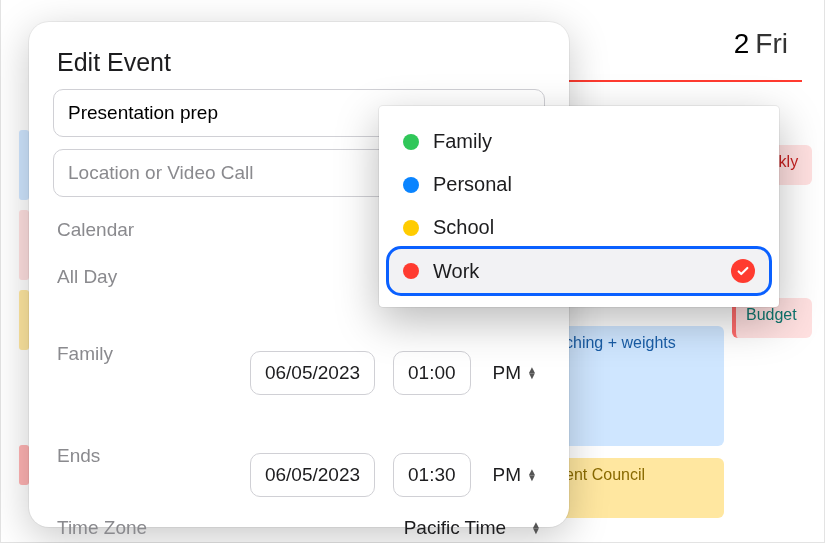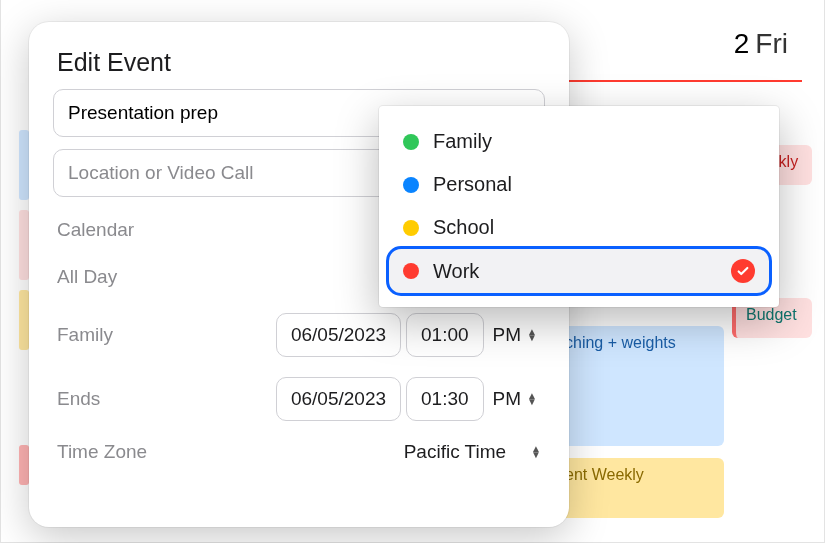--- a/index.html
+++ b/index.html
@@ -22,21 +22,21 @@
   .left-strip .chip { position:absolute; left:0; width:10px; border-radius:3px; }
 
   
   .popover { position:absolute; left:28px; top:22px; width:540px; height:505px; background:var(--panel);
              border-radius:20px; box-shadow:0 10px 40px rgba(0,0,0,.22), 0 0 0 1px rgba(0,0,0,.05); padding:20px 24px 0 24px; }
   .title { font-size:25px; font-weight:400; margin:6px 0 12px 4px; }
   .field { width:100%; border:1px solid var(--border); border-radius:10px; padding:12px 14px; font-size:19px; margin-bottom:12px; background:#fff; }
   .field.placeholder { color:var(--muted); }
   .row { display:flex; align-items:center; justify-content:space-between; font-size:19px; color:var(--muted); padding:10px 4px; }
   .row .label { flex:0 0 auto; }
-  .row .controls { display:flex; align-items:center; gap:5px; }
+  .row .controls { display:flex; align-items:center; gap:18px;margin-top:38px; }
   .pill { border:1px solid var(--border); border-radius:10px; padding:10px 14px; font-size:19px; color:var(--txt); background:#fff; }
   .ampm { display:flex; align-items:center; gap:4px; color:var(--txt); font-size:19px; padding:0 4px; }
   .stepper { display:inline-flex; flex-direction:column; line-height:6px; font-size:10px; color:#555; margin-left:2px;}
   .toggle { position:relative; width:54px; height:32px; border-radius:16px; background:#e5e5ea; }
   .toggle .knob { position:absolute; top:2px; left:2px; width:28px; height:28px; border-radius:50%; background:#fff; box-shadow:0 1px 3px rgba(0,0,0,.3); }
   .tz { display:flex; align-items:center; gap:23px; color:var(--txt); font-size:19px; }
 
   
   .dropdown { position:absolute; left:378px; top:106px; width:400px; background:#fff; border-radius:4px;
               box-shadow:0 14px 44px rgba(0,0,0,.28), 0 0 0 1px rgba(0,0,0,.06); padding:14px 10px; z-index:5; }
@@ -52,21 +52,21 @@
 
 <div class="frame">
 
   <div class="day-header">
     <span class="num">2</span><span>Fri</span>
   </div>
   <div class="red-line"></div>
   <div class="ev weekly">Weekly</div>
   <div class="ev budget">Budget</div>
   <div class="ev stretch">ching + weights</div>
-  <div class="ev council">ent Weekly</div>
+  <div class="ev council">ent Council</div>
   <div class="left-strip">
     <div class="chip" style="top:0;height:70px;background:#cfe6ff;"></div>
     <div class="chip" style="top:80px;height:70px;background:#ffe0e0;"></div>
     <div class="chip" style="top:160px;height:60px;background:#ffe7a0;"></div>
     <div class="chip" style="top:315px;height:40px;background:#ffb3b3;"></div>
   </div>
 
   <div class="popover">
     <div class="title">Edit Event</div>
 

